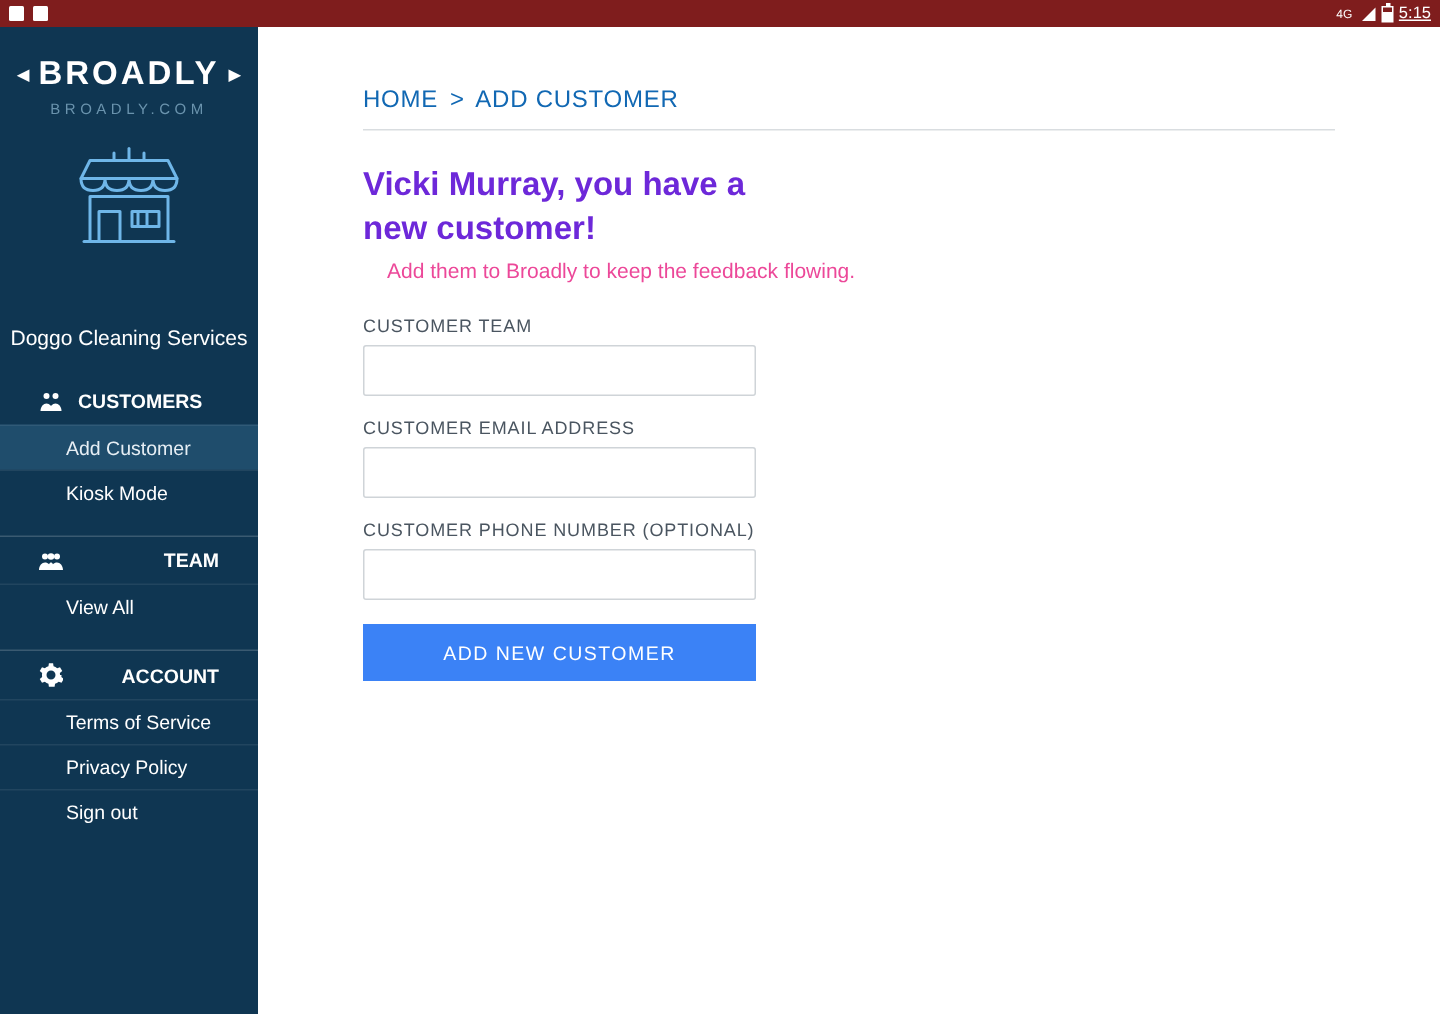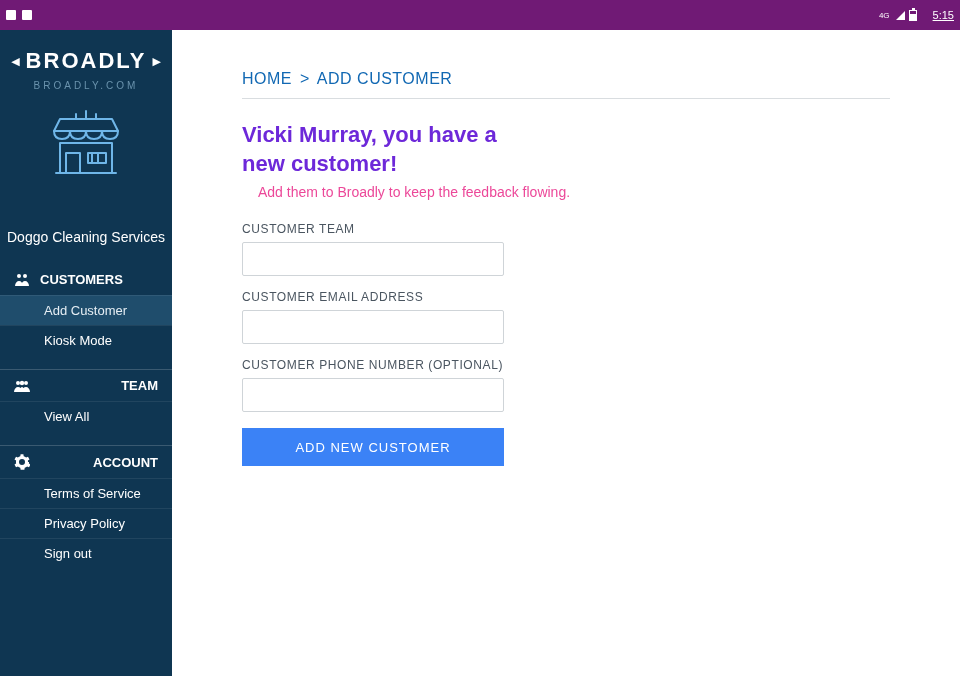--- a/index.html
+++ b/index.html
@@ -1,20 +1,20 @@
 <!DOCTYPE html>
 <html><head>
 <meta charset="utf-8">
 <style>
   * { box-sizing: border-box; margin: 0; padding: 0; }
   html, body { width: 960px; height: 676px; font-family: -apple-system, "Segoe UI", Helvetica, Arial, sans-serif; overflow: hidden; }
   body { display: flex; flex-direction: column; background: #ffffff; }
 
   
-  .status-bar { height: 30px; background: #701a75; color: #fff; display: flex; align-items: center; font-size: 10px; padding: 0 6px; }
+  .status-bar { height: 18px; background: #7f1d1d; color: #fff; display: flex; align-items: center; font-size: 10px; padding: 0 6px; }
   .status-left { display: flex; gap: 6px; }
   .status-right { margin-left: auto; display: flex; align-items: center; gap: 4px; }
   .status-icon { display: inline-block; }
   .sq { width: 10px; height: 10px; background: #fff; border-radius: 1px; }
   .triangle { width: 0; height: 0; border-left: 9px solid transparent; border-bottom: 9px solid #fff; }
   .batt { width: 8px; height: 11px; border: 1px solid #fff; position: relative; }
   .batt::before { content:""; position:absolute; top:-3px; left:2px; width:3px; height:2px; background:#fff;}
   .batt.fill::after { content:""; position:absolute; bottom:0; left:0; right:0; height:60%; background:#fff;}
 
   
@@ -22,21 +22,21 @@
 
   
   .sidebar { width: 172px; background: #0f3652; color: #fff; display: flex; flex-direction: column; font-size: 13px; }
   .logo-block { text-align: center; padding: 18px 0 4px; }
   .logo-row { display: flex; align-items: center; justify-content: center; gap: 6px; }
   .logo-caret { font-size: 11px; color: #fff; }
   .logo-text { font-size: 22px; font-weight: 700; letter-spacing: 2px; }
   .logo-sub { font-size: 10px; letter-spacing: 3px; color: #6a93ad; margin-top: 6px; }
   .store-icon { margin: 14px auto 10px; width: 80px; height: 70px; }
   .business-name { text-align: center; font-size: 14px; font-weight: 500; padding: 0 6px 18px; margin-top: 40px; }
-  .nav-section-header { display: flex; align-items: center; gap: 10px; padding: 8px 14px; font-weight: 600; font-size: 13px; border-top: 1px solid rgba(255,255,255,0); }
+  .nav-section-header { display: flex; align-items: center; gap: 10px; padding: 8px 26px; font-weight: 600; font-size: 13px; border-top: 1px solid rgba(255,255,255,0); }
   .nav-section-header .ico { width: 16px; display:flex; justify-content:center; }
   .nav-item { padding: 7px 14px 7px 44px; font-size: 13px; cursor: pointer; border-top: 1px solid rgba(255,255,255,0.08); }
   .nav-item.active { background: #1f4d6c; color: #e6eef4; }
   .nav-divider-top { border-top: 1px solid rgba(255,255,255,0.18); justify-content: space-between; }
   .nav-gap { height: 14px; }
 
   
   .main { flex: 1; padding: 40px 70px 0 70px; color: #1c2a35; overflow: auto; }
   .breadcrumb { font-size: 16px; letter-spacing: 0.5px; color: #1168b3; margin-bottom: 10px; }
   .breadcrumb .bc { cursor: pointer; }
@@ -57,21 +57,21 @@
 
 <div class="status-bar">
   <div class="status-left">
     <span class="status-icon sq"></span>
     <span class="status-icon sq"></span>
   </div>
   <div class="status-right">
     <span style="font-size:8px; margin-right:2px;">4G</span>
     <span class="status-icon triangle"></span>
     <span class="status-icon batt fill"></span>
-    <span style="font-size:11px; margin-left:12px;text-decoration:underline;">5:15</span>
+    <span style="font-size:11px; margin-left:0;text-decoration:underline;">5:15</span>
   </div>
 </div>
 
 <div class="app">
 
   <aside class="sidebar">
     <div class="logo-block">
       <div class="logo-row">
         <span class="logo-caret">◀</span>
         <span class="logo-text">BROADLY</span>

